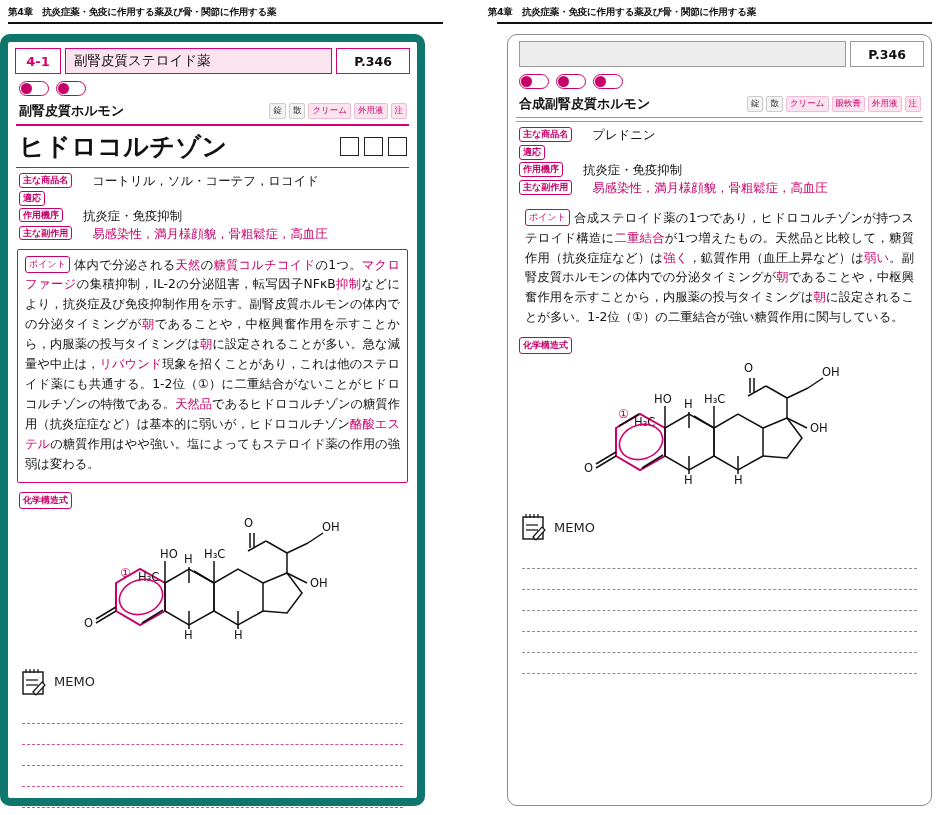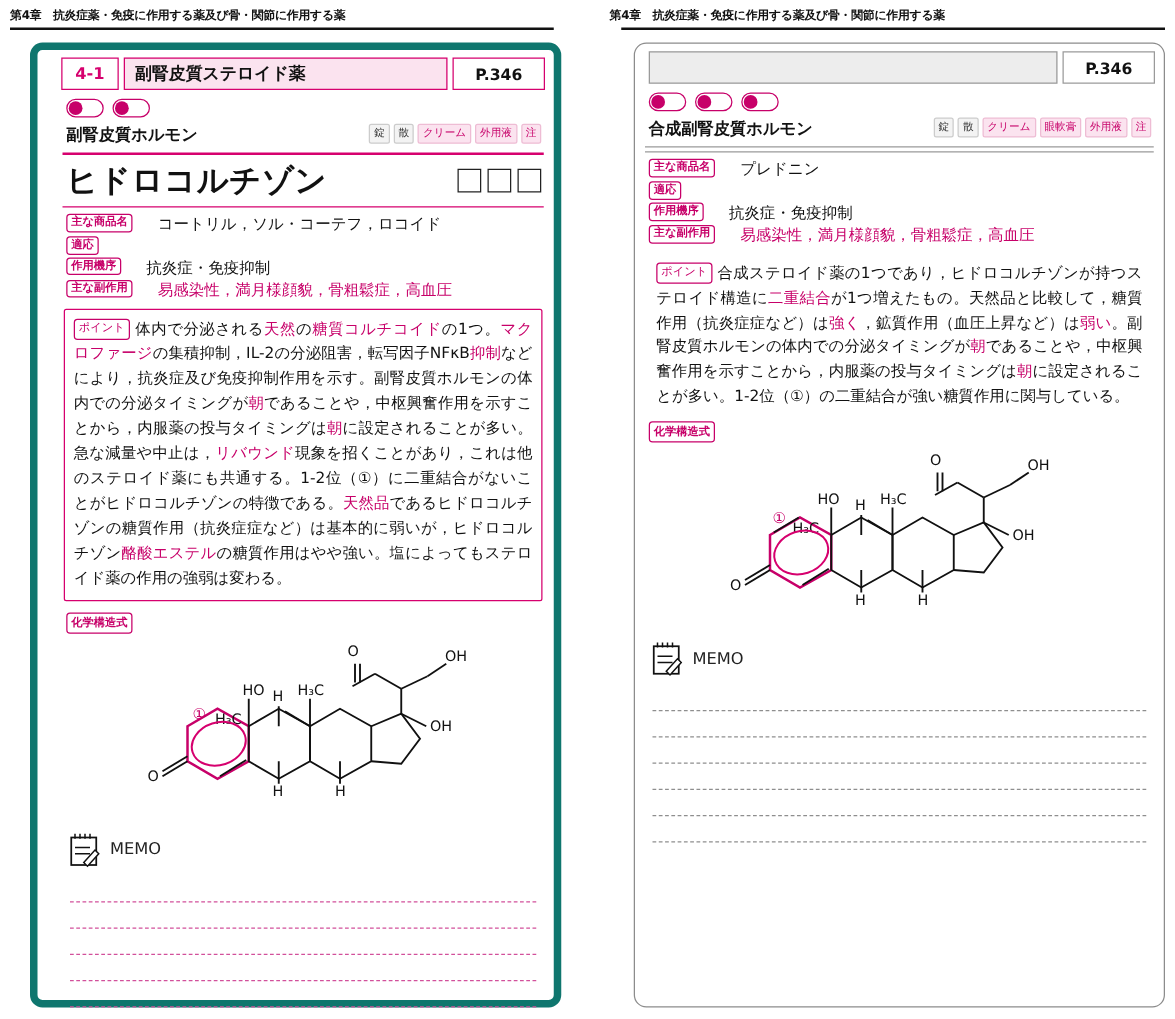--- a/index.html
+++ b/index.html
@@ -25,39 +25,39 @@
     position: absolute; height: 1.5px; background: #111; top: 22px;
   }
   .head-rule.left { left: 8px; width: 435px; }
   .head-rule.right { left: 497px; width: 435px; }
 
   
   .card {
     position: absolute; top: 34px; width: 425px; height: 772px;
     border-radius: 10px; background: #fff;
   }
-  .card.magenta { left: 24px; border: 6px solid #0f766e; padding-left: 12px; }
+  .card.magenta { left: 0; border: 8px solid #0f766e; }
   .card.gray { left: 507px; border: 1.5px solid #8c8c8c; }
 
   .card-inner { position: relative; width: 100%; height: 100%; }
 
   
   .titlebar {
     display: flex; align-items: stretch; height: 26px;
     margin: 6px 7px 0 7px; position: relative;
   }
   .chapnum {
     width: 46px; border: 1.4px solid #d6006e; color: #d6006e;
     font-weight: bold; font-size: 13px; display: flex;
     align-items: center; justify-content: center; background: #fff;
   }
   .drugclass {
     flex: 1; margin-left: 4px; border: 1.4px solid #d6006e;
     background: #fbe3ef; display: flex; align-items: center;
-    padding-left: 8px; font-weight: bold; font-size: 13.5px; color: #111;
+    padding-left: 8px; font-weight: normal; font-size: 13.5px; color: #111;
   }
   .drugclass.empty { background: #ededed; border-color: #9a9a9a; }
   .pageno {
     width: 74px; margin-left: 4px; border: 1.4px solid #d6006e;
     display: flex; align-items: center; justify-content: center;
     font-weight: bold; font-size: 12.5px; color: #111; background:#fff;
   }
   .pageno.gray { border-color: #9a9a9a; }
 
   
@@ -66,21 +66,21 @@
     width: 30px; height: 15px; border-radius: 8px; position: relative;
     border: 1.2px solid #c70069; background: #fff;
   }
   .pill .knob {
     position: absolute; top: 1.2px; left: 1.2px; width: 11px; height: 11px;
     border-radius: 50%; background: #c70069;
   }
 
   
   .hormone-row {
-    display: flex; align-items: flex-start; justify-content: space-between;
+    display: flex; align-items: center; justify-content: space-between;
     margin: 4px 10px 0 11px; height: 20px;
   }
   .hormone { font-size: 13px; font-weight: bold; color: #111; }
   .forms { display: flex; gap: 3px; align-items: center; }
   .form-tag {
     font-size: 8.5px; padding: 1px 3px; border-radius: 2px;
     background: #f3f3f3; color: #333; border: 0.6px solid #ccc;
     white-space: nowrap;
   }
   .form-tag.mag { background:#fbe3ef; color:#c70069; border-color:#eebcd4; }

